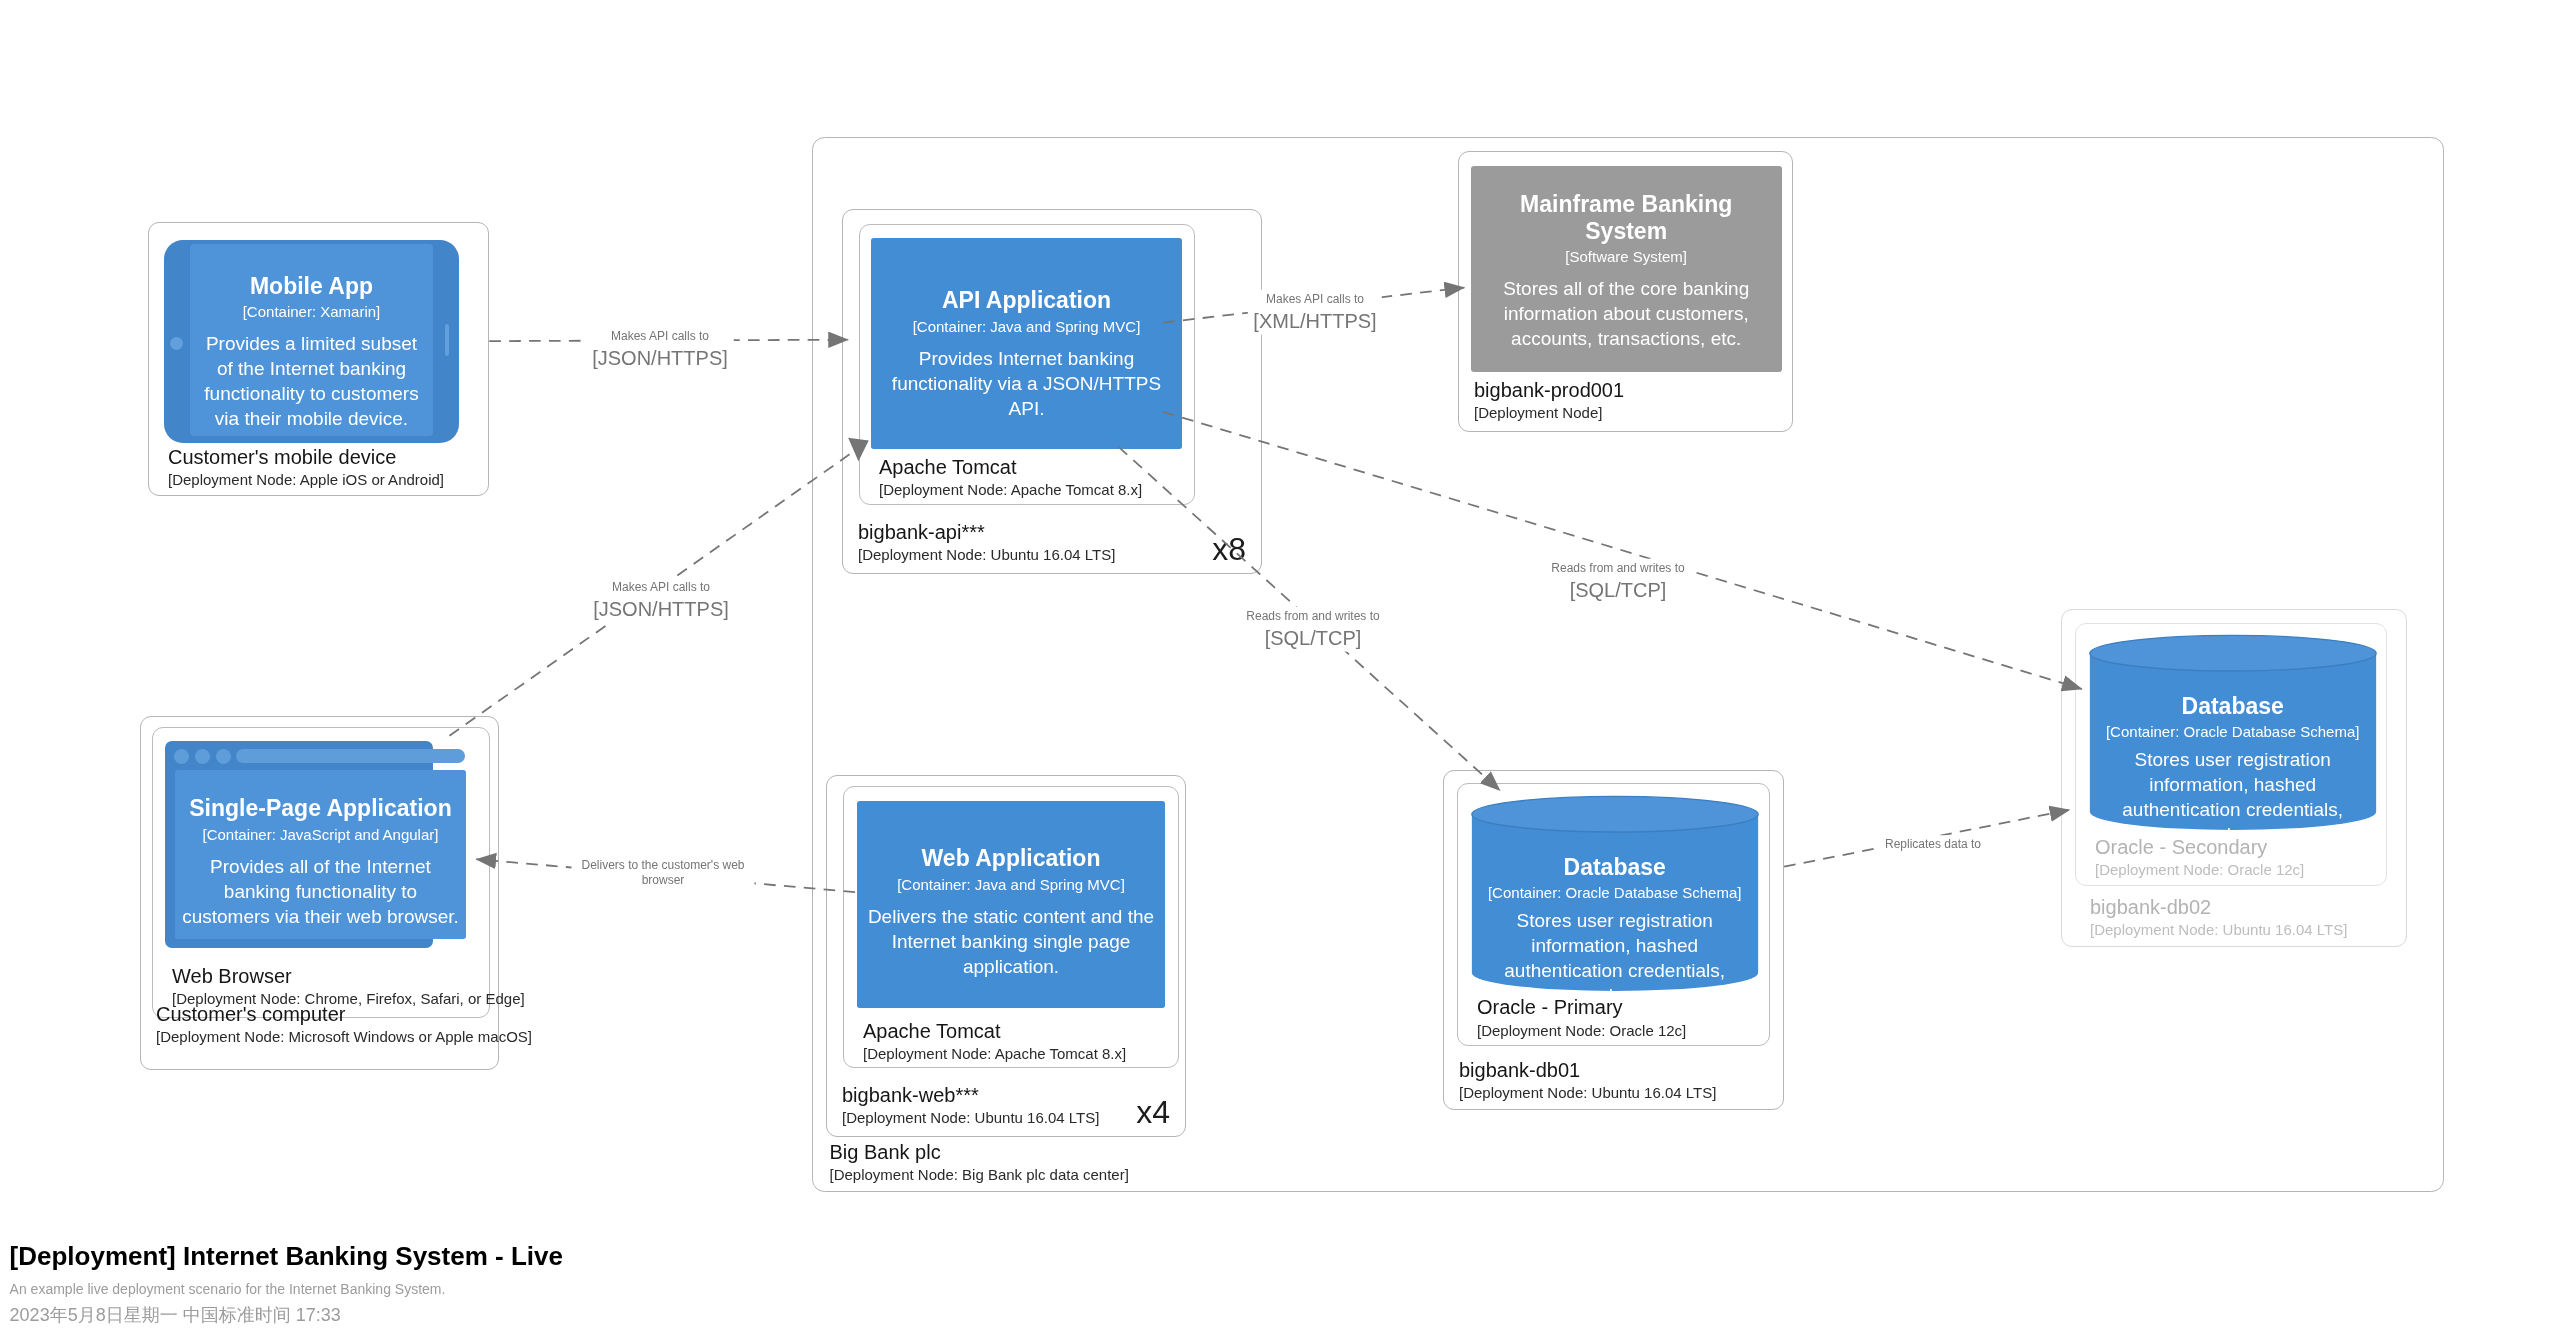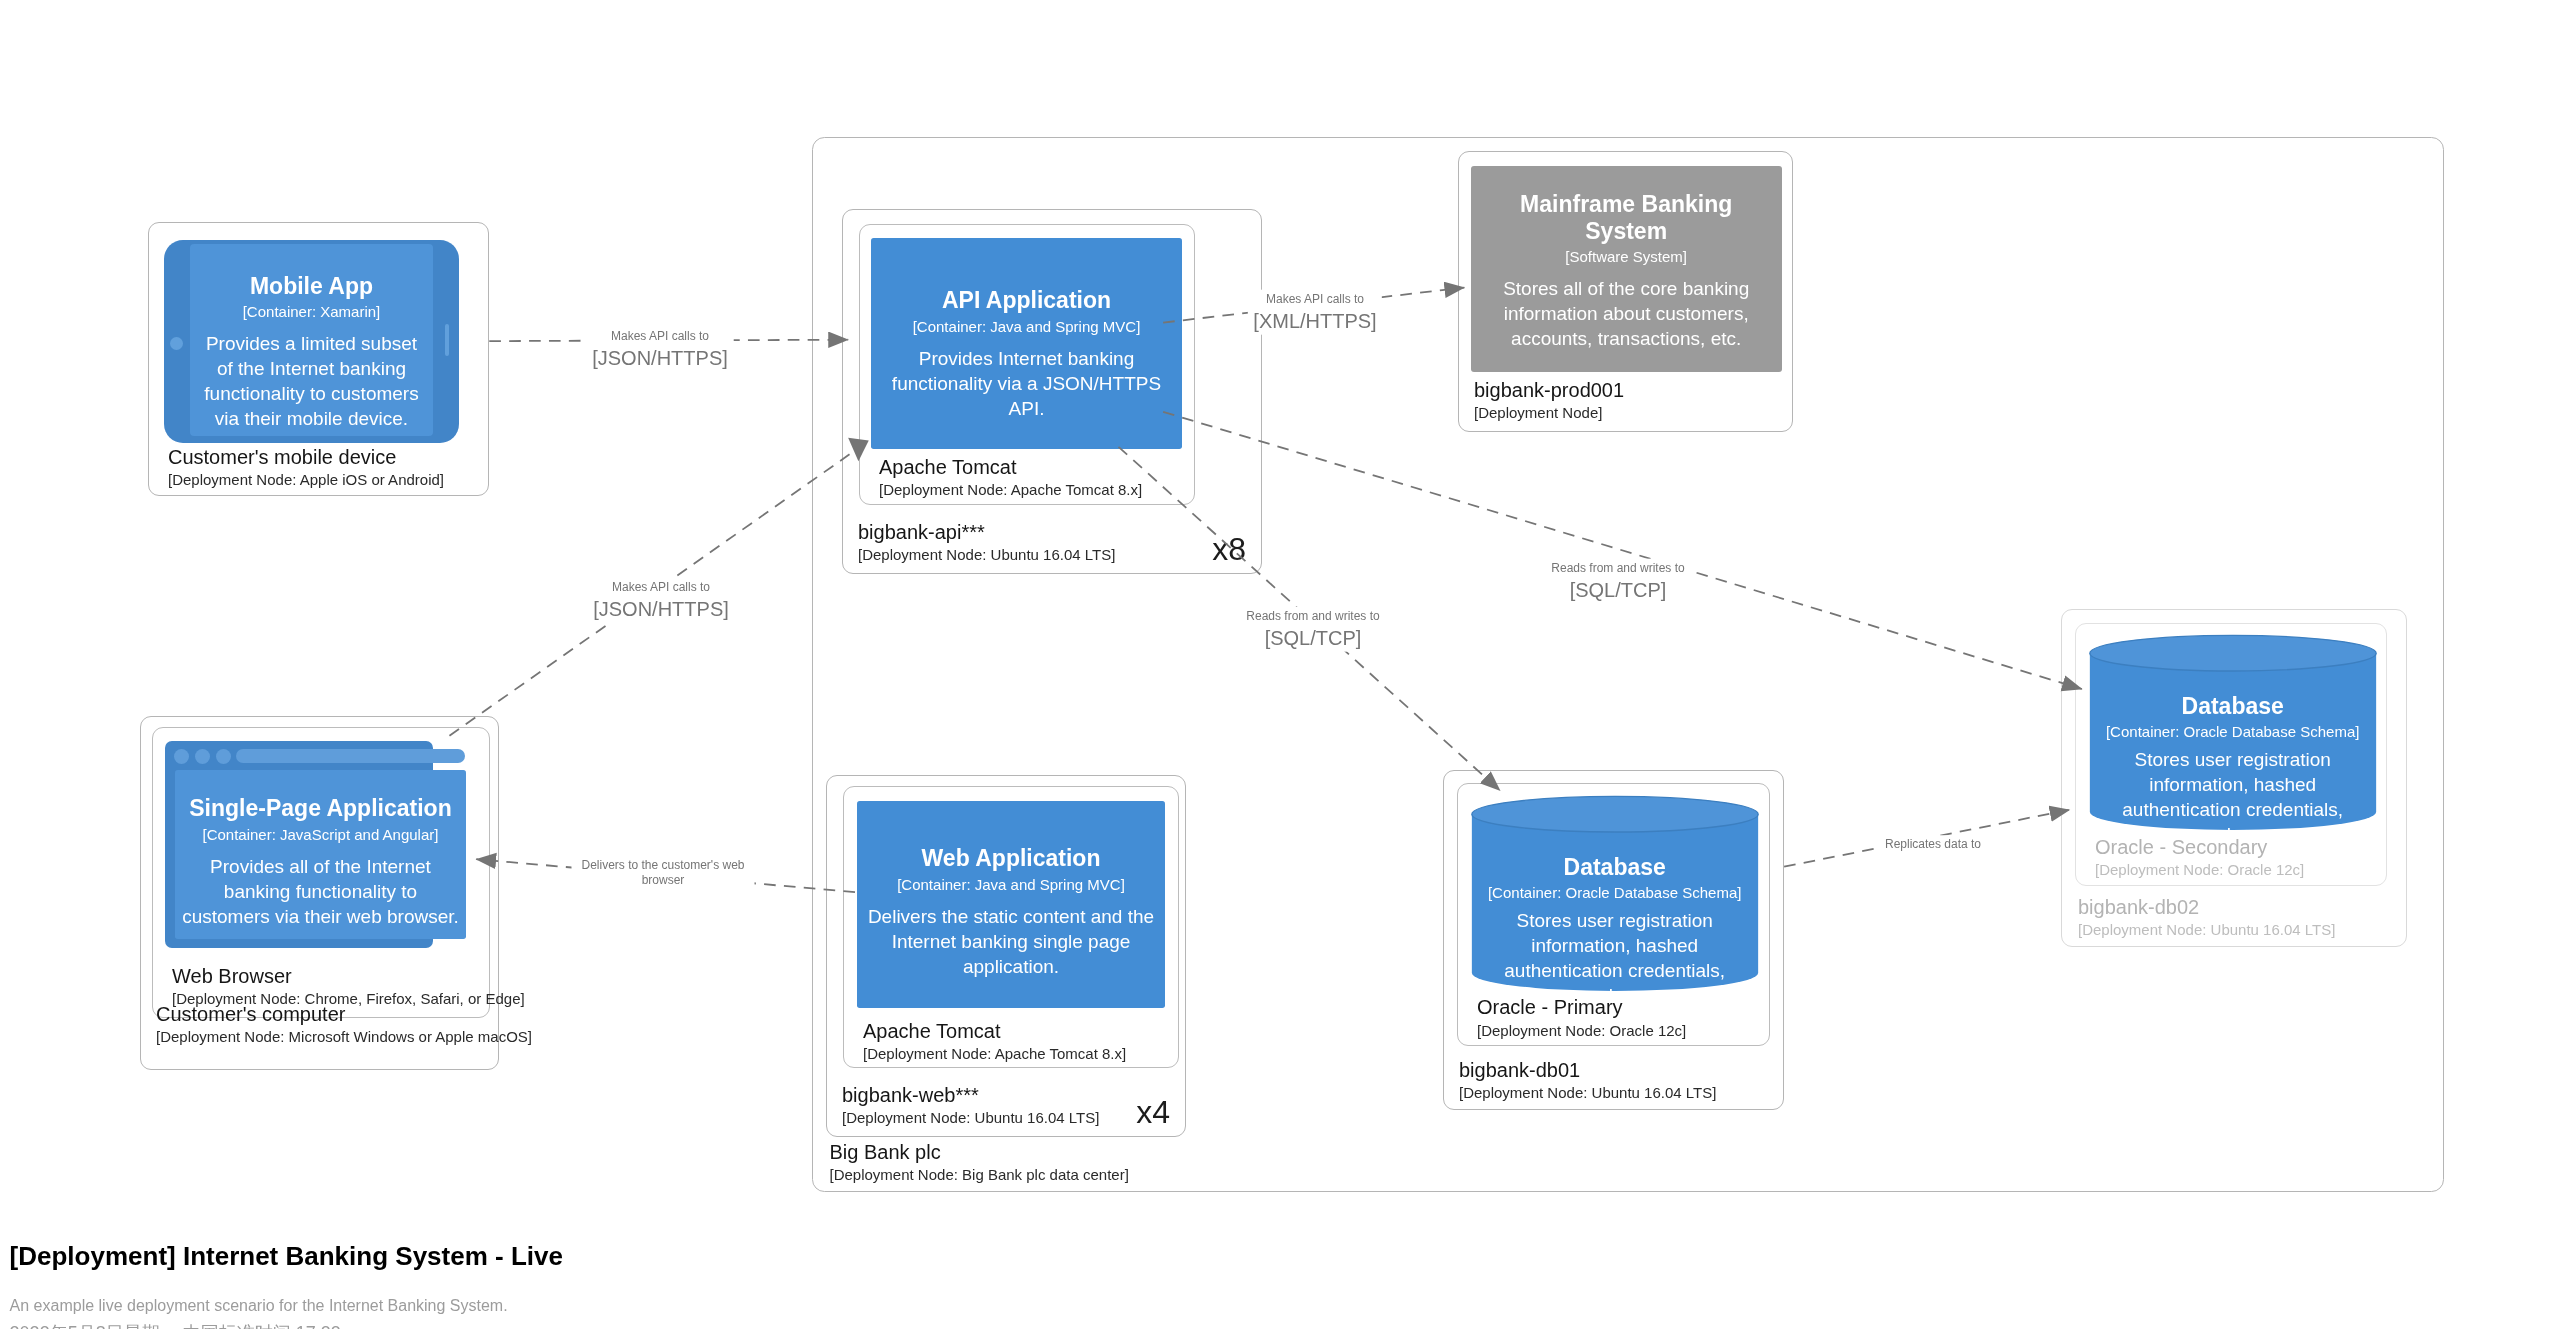--- a/index.html
+++ b/index.html
@@ -46,21 +46,21 @@
   
   .edges{position:absolute;left:0;top:0;pointer-events:none;}
   .edge-label{position:absolute;transform:translate(-50%,-50%);text-align:center;
               color:#757575;background:#ffffff;padding:2.1px 5.5px;}
   .edge-main{font-size:12px;line-height:1.28;}
   .edge-proto{font-size:20px;margin-top:2.1px;}
 
   
   .titleblock{position:absolute;left:9.6px;top:1241px;}
   .diagram-title{font-size:26px;font-weight:600;color:#000;}
-  .diagram-subtitle{font-size:16px;color:#9c9c9c;margin-top:25px;}
+  .diagram-subtitle{font-size:14px;color:#9c9c9c;margin-top:9px;}
   .diagram-date{font-size:18px;color:#9c9c9c;margin-top:5.5px;}
 </style>
 </head>
 <body>
 
 <div class="stage">
 
   <div class="node" style="left:812px;top:137px;width:1632px;height:1055px;border-radius:12.4px;">
     <div class="node-label" style="left:16.5px;bottom:8.2px;">
       <div class="node-name">Big Bank plc</div>
@@ -201,21 +201,21 @@
           <div class="el-title">Database</div>
           <div class="el-meta">[Container: Oracle Database Schema]</div>
           <div class="el-desc" style="margin-top:6.9px;">Stores user registration information, hashed authentication credentials, access logs, etc.</div>
         </div>
       </div>
       <div class="node-label faded-text" style="bottom:6.9px;">
         <div class="node-name">Oracle - Secondary</div>
         <div class="node-meta">[Deployment Node: Oracle 12c]</div>
       </div>
     </div>
-    <div class="node-label faded-text" style="left:16px;bottom:8.2px;">
+    <div class="node-label faded-text" style="left:28px;bottom:8.2px;">
       <div class="node-name">bigbank-db02</div>
       <div class="node-meta">[Deployment Node: Ubuntu 16.04 LTS]</div>
     </div>
   </div>
 
   <svg class="edges" width="2576" height="1330" viewBox="0 0 3754 1938">
     <defs>
       <marker id="arr" markerUnits="userSpaceOnUse" markerWidth="34" markerHeight="28" refX="29" refY="12" orient="auto">
         <path d="M0,0 L30,12 L0,24 Z" fill="#757575"></path>
       </marker>

